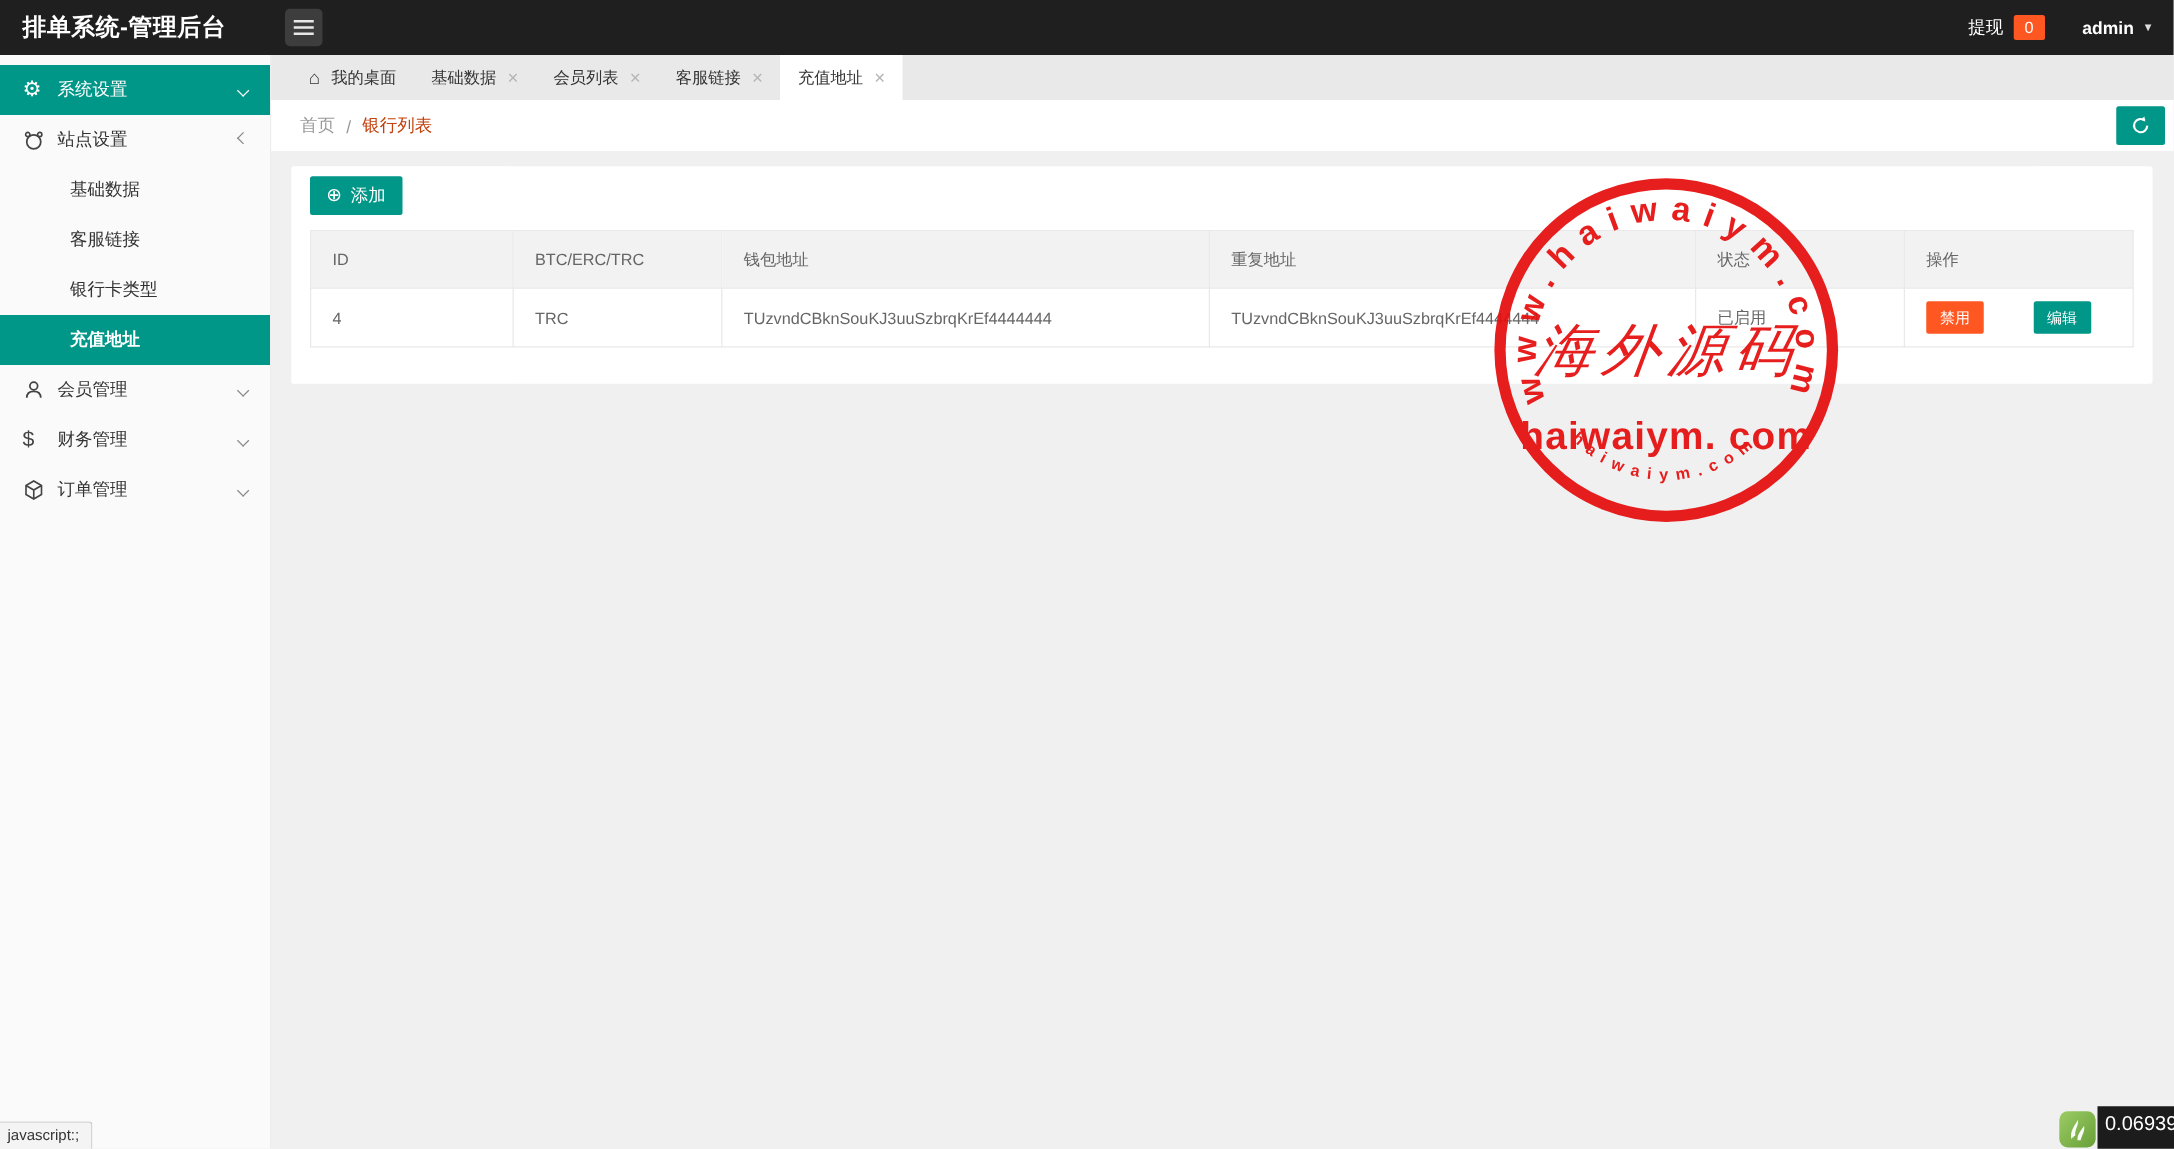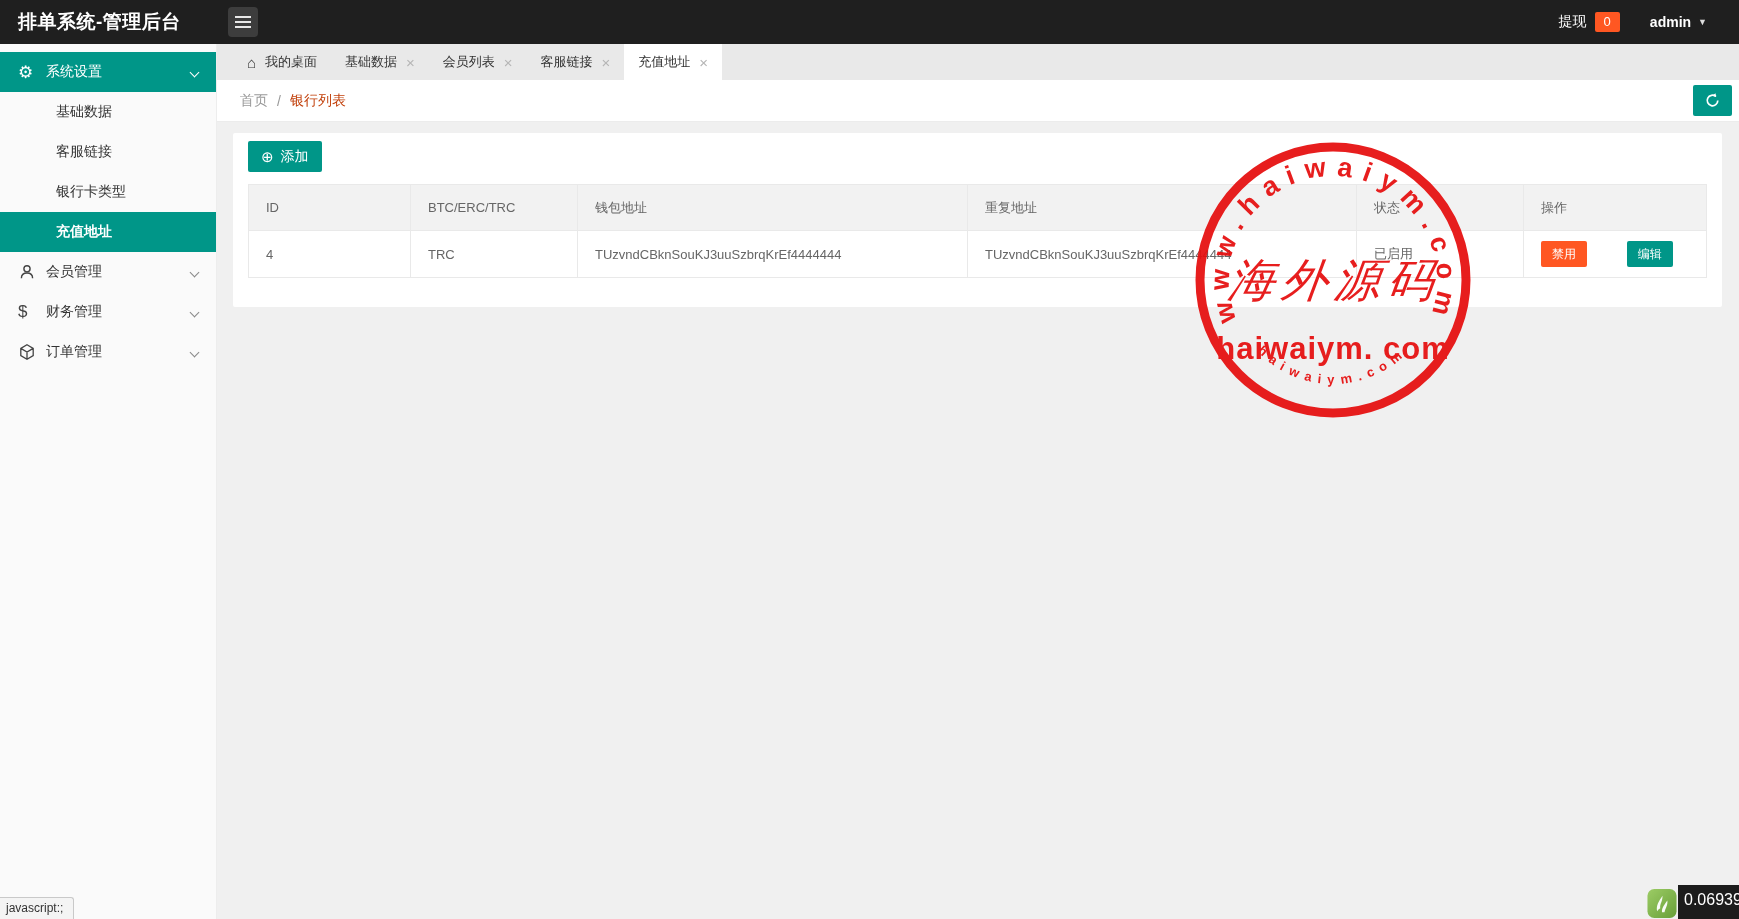--- a/index.html
+++ b/index.html
@@ -7,21 +7,21 @@
     font-family:"Liberation Sans","DejaVu Sans",sans-serif; background:#f0f0f0; }
 
   
   .topbar { position:relative; height:44px; background:#1f1f1f; color:#fff;
     display:flex; align-items:center; z-index:20;text-align:center; }
   .topbar .title { margin-left:18px; font-size:19px; font-weight:bold; letter-spacing:.5px; }
   .hamburger { position:absolute; left:228px; top:7px; width:30px; height:30px;
     background:#3d3d3d; border-radius:4px; display:flex; flex-direction:column;
     justify-content:center; align-items:center; gap:3px; cursor:pointer; }
   .hamburger i { display:block; width:16px; height:2px; background:#e8e8e8; }
-  .topbar-right { position:absolute; right:32px; top:0; height:44px;
+  .topbar-right { position:absolute; right:16px; top:0; height:44px;
     display:flex; align-items:center; gap:14px; }
   .withdraw { display:flex; align-items:center; gap:8px; font-size:14px; cursor:pointer; }
   .badge { background:#FF5722; color:#fff; border-radius:2px; padding:2px 9px;
     font-size:13px; line-height:16px; }
   .usermenu { display:flex; align-items:center; gap:7px; font-size:14px;
     font-weight:bold; cursor:pointer; margin-left:16px; }
   .caret { font-size:9px; color:#ddd; }
 
   
   .layout { display:flex; height:875px; }
@@ -116,20 +116,31 @@
   </div>
 </div>
 
 <div class="layout">
 
   <div class="sidebar">
     <div class="side-item active">
       <span class="ico">⚙</span>
       <span>系统设置</span>
       <span class="chev left"></span>
+    </div>
+    <div class="side-item">
+      <span class="ico">
+        <svg width="18" height="18" viewBox="0 0 18 18">
+            <circle cx="9" cy="10.5" r="5.6" fill="none" stroke="#444" stroke-width="1.4"></circle>
+            <circle cx="4.2" cy="4.6" r="1.7" fill="#fafafa" stroke="#444" stroke-width="1.3"></circle>
+            <circle cx="13.8" cy="4.6" r="1.7" fill="#fafafa" stroke="#444" stroke-width="1.3"></circle>
+          </svg>
+      </span>
+      <span>站点设置</span>
+      <span class="chev down"></span>
     </div>
     <div class="side-item side-sub">
       <span>基础数据</span>
     </div>
     <div class="side-item side-sub">
       <span>客服链接</span>
     </div>
     <div class="side-item side-sub">
       <span>银行卡类型</span>
     </div>

